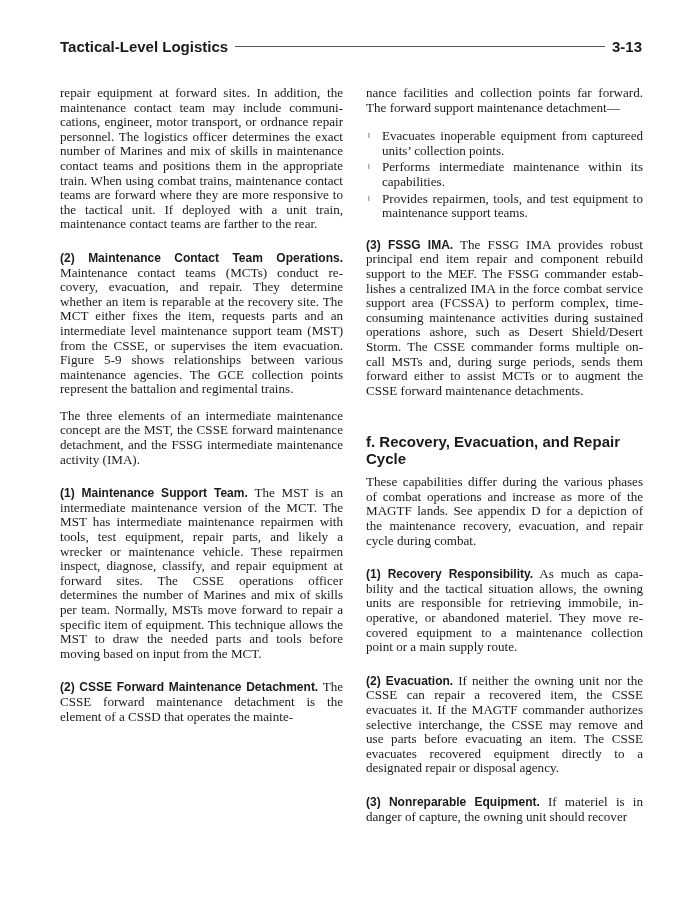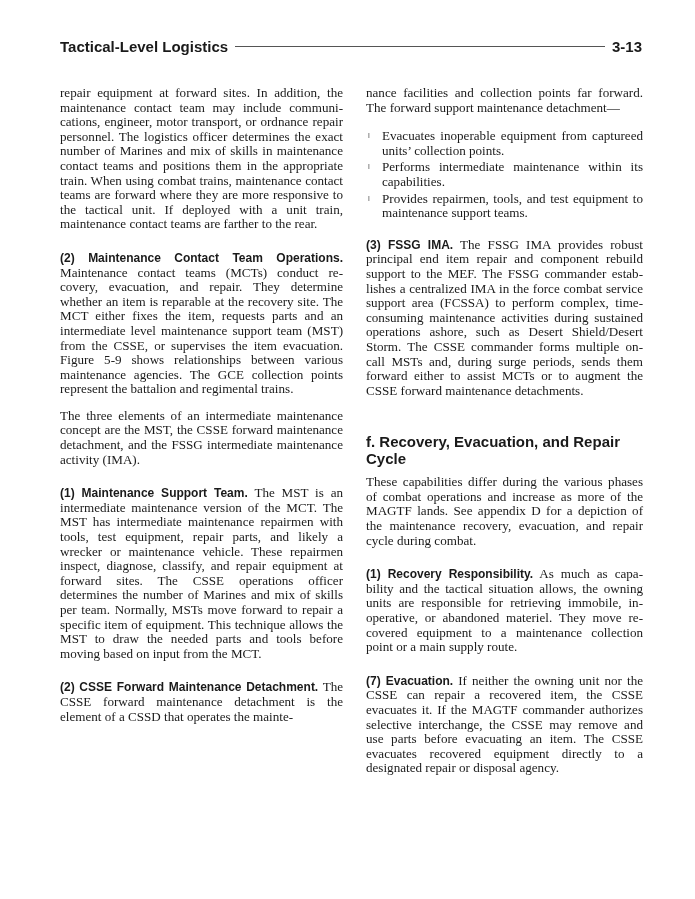--- a/index.html
+++ b/index.html
@@ -64,16 +64,19 @@
   </p>
 
   <h2 style="margin-top:35px">f.   Recovery, Evacuation, and Repair Cycle</h2>
   <p style="margin-top:8px">These capabilities differ during the various phases of combat operations and increase as more of the MAGTF lands. See appendix D for a depiction of the maintenance recovery, evacuation, and repair cycle during combat.</p>
 
   <p style="margin-top:19px">
     <span class="sans-b">(1) Recovery Responsibility.</span><span> As much as capa­bility and the tactical situation allows, the owning units are responsible for retrieving immobile, in­operative, or abandoned materiel. They move re­covered equipment to a maintenance collection point or a main supply route.</span>
   </p>
 
   <p style="margin-top:19px">
-    <span class="sans-b">(7) Evacuation.</span><span> If neither the owning unit nor the CSSE can repair a recovered item, the CSSE evacuates it. If the MAGTF commander authoriz­es selective interchange, the CSSE may remove and use parts before evacuating an item. The CSSE evacuates recovered equipment directly to a designated repair or disposal agency.</span>
+    <span class="sans-b">(2) Evacuation.</span><span> If neither the owning unit nor the CSSE can repair a recovered item, the CSSE evacuates it. If the MAGTF commander authoriz­es selective interchange, the CSSE may remove and use parts before evacuating an item. The CSSE evacuates recovered equipment directly to a designated repair or disposal agency.</span>
   </p>
 
+  <p style="margin-top:19px">
+    <span class="sans-b">(3) Nonreparable Equipment.</span><span> If materiel is in danger of capture, the owning unit should recover</span>
+  </p>
 </div>
 
 </body></html>

